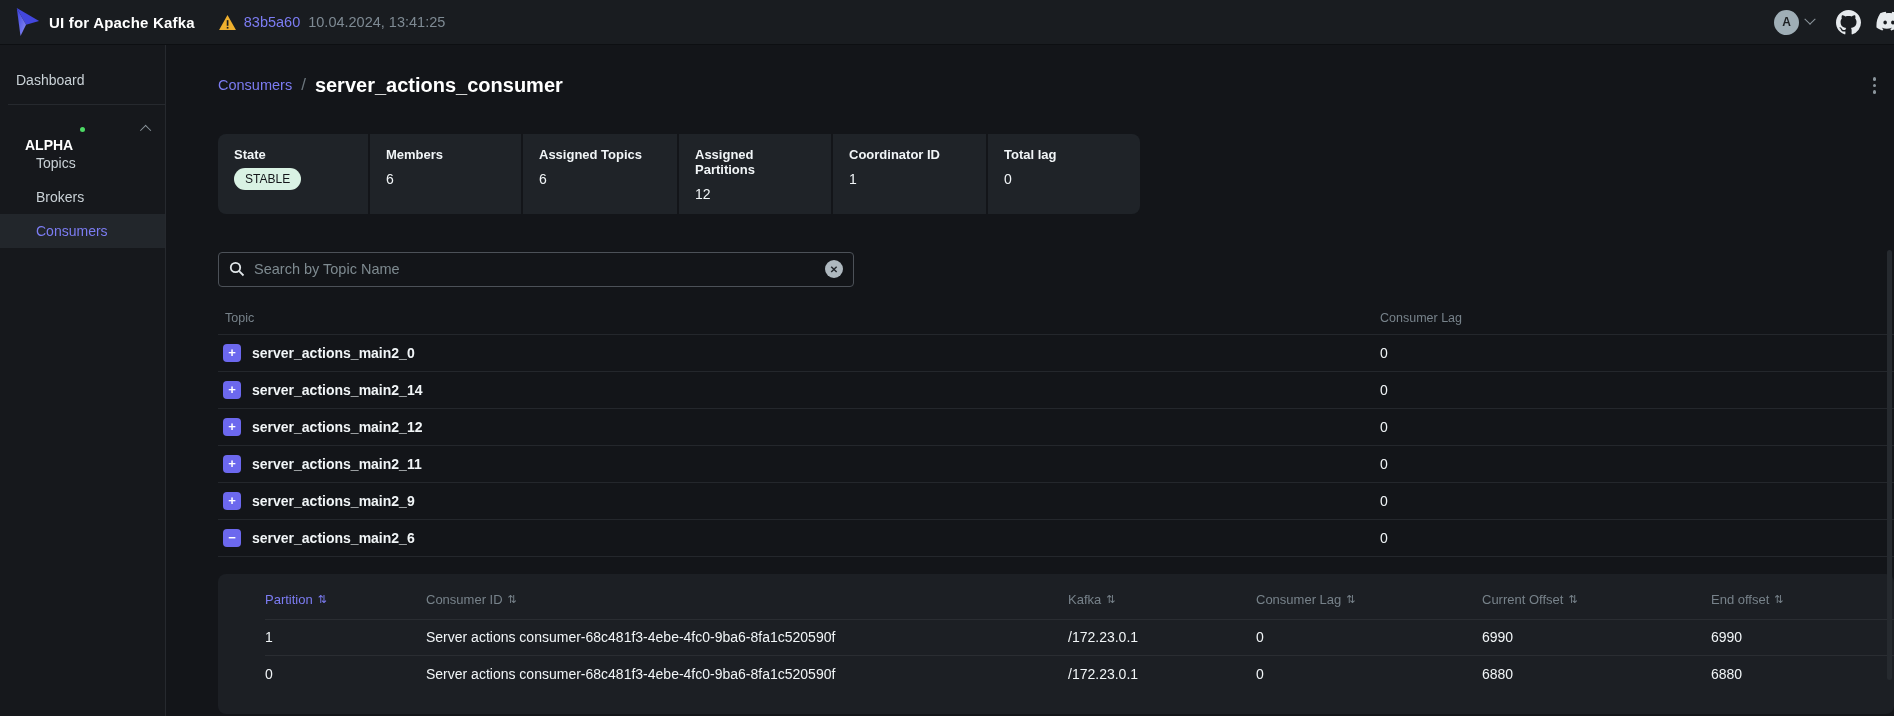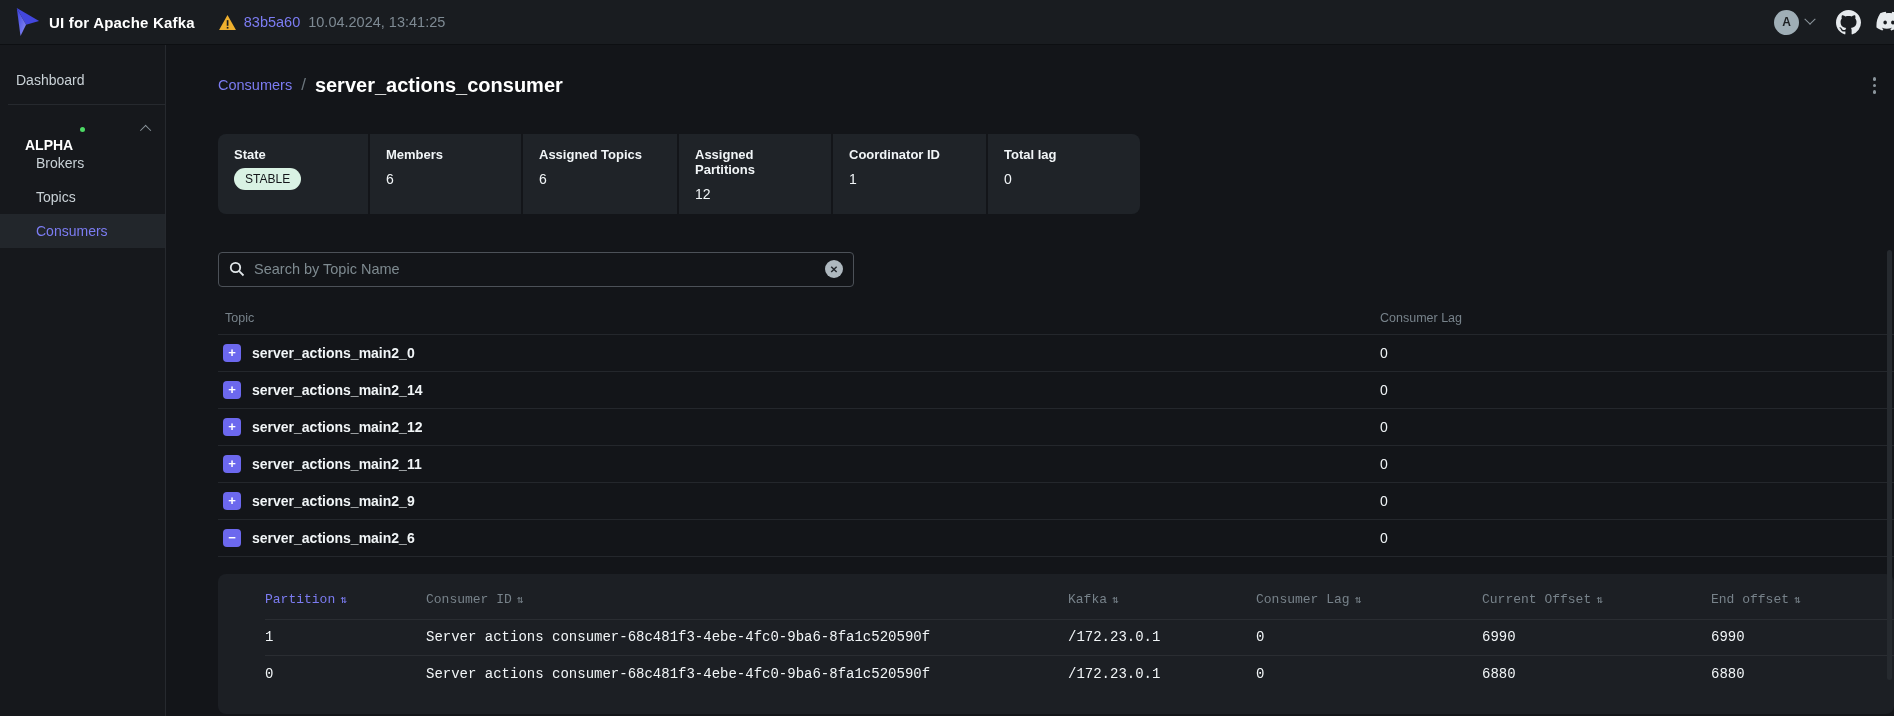--- a/index.html
+++ b/index.html
@@ -116,21 +116,21 @@
     color: #FFFFFF; font-size: 13px; font-weight: bold; line-height: 1;
     display: flex; align-items: center; justify-content: center; cursor: pointer;
     flex: 0 0 auto;
   }
   .topic-name { font-size: 14px; font-weight: bold; color: #F1F5F7; }
   .lag-cell { font-size: 14px; color: #F1F5F7; }
 
   
   .detail-panel {
     margin: 17px 0 0 52px; background: #1C1F24; border-radius: 8px;
-    padding: 6px 0 14px 47px; min-height: 140px; font-family: Liberation Mono, monospace;
+    padding: 6px 0 14px 47px; min-height: 140px;
   }
   .d-head, .d-row { display: grid; grid-template-columns: 161px 642px 188px 226px 229px 1fr; align-items: center; }
   .d-head { height: 40px; border-bottom: 1px solid #2A2D32; color: #77828A; font-size: 13px; }
   .d-head .cell { display: flex; align-items: center; gap: 5px; cursor: pointer; }
   .d-head .cell.sorted { color: #7C7CF2; }
   .sort-ic { font-size: 11px; }
   .d-row { height: 36px; border-bottom: 1px solid #2A2D32; font-size: 14px; color: #F1F5F7; }
   .d-row:last-child { border-bottom: none; }
 
   .scroll-strip {
@@ -188,24 +188,24 @@
     <div class="side-item top">
       <span>Dashboard</span>
     </div>
     <div class="side-divider"></div>
     <div class="cluster-row">
       <span class="cluster-name">ALPHA</span>
       <span class="online-dot"></span>
       <span class="chev up"></span>
     </div>
     <div class="side-item side-sub">
+      <span>Topics</span>
+    </div>
+    <div class="side-item side-sub">
       <span>Brokers</span>
-    </div>
-    <div class="side-item side-sub">
-      <span>Topics</span>
     </div>
     <div class="side-item side-sub active">
       <span>Consumers</span>
     </div>
   </nav>
 
   <main class="main">
 
     <div class="page-header">
       <a class="crumb-link" href="#">Consumers</a>

